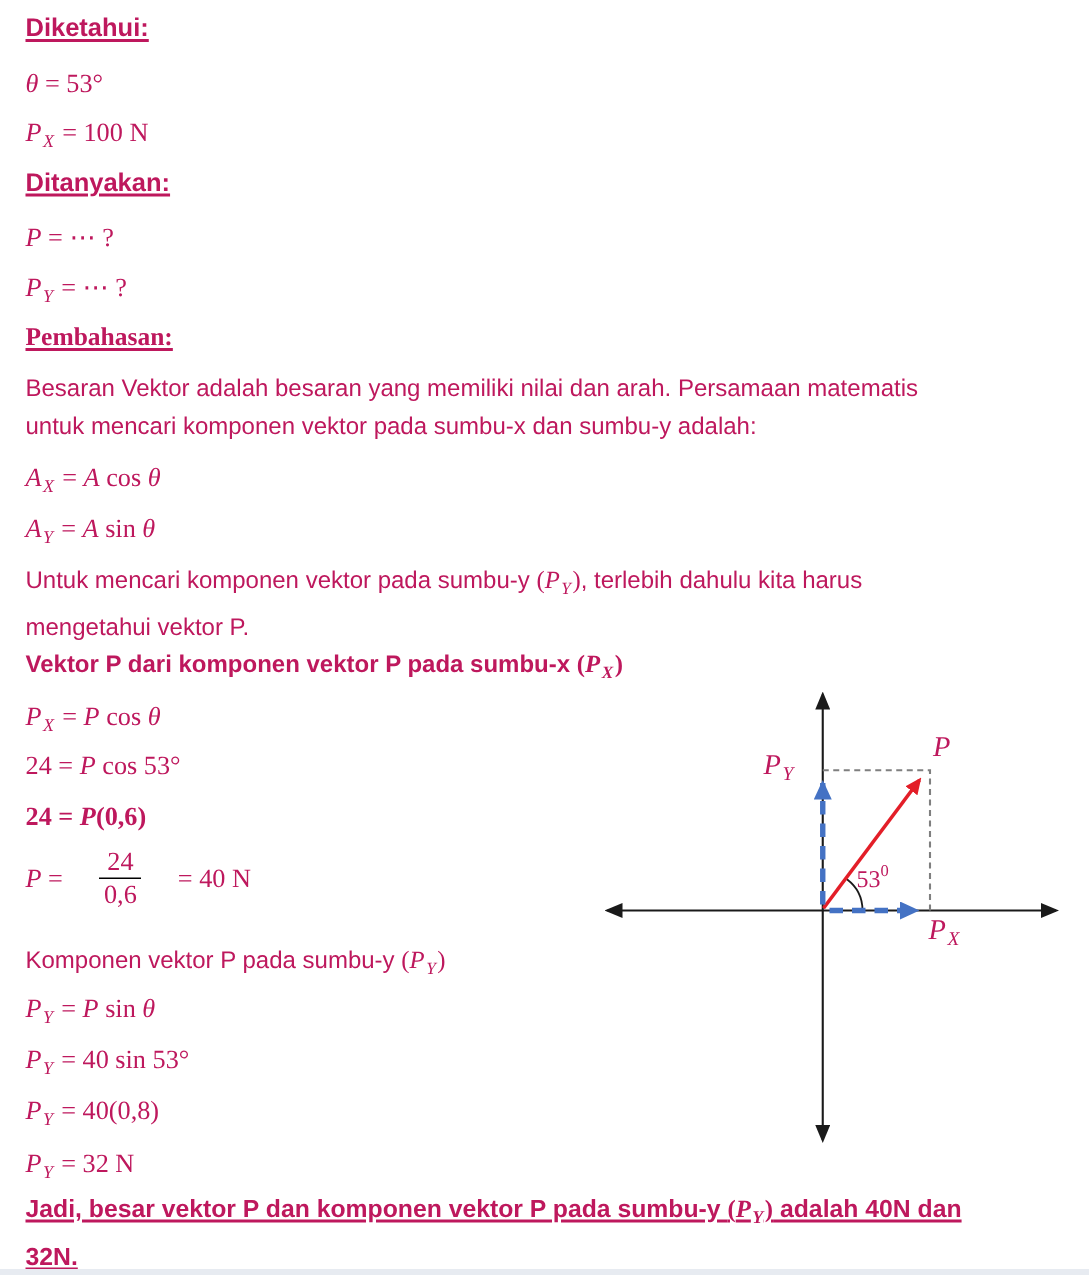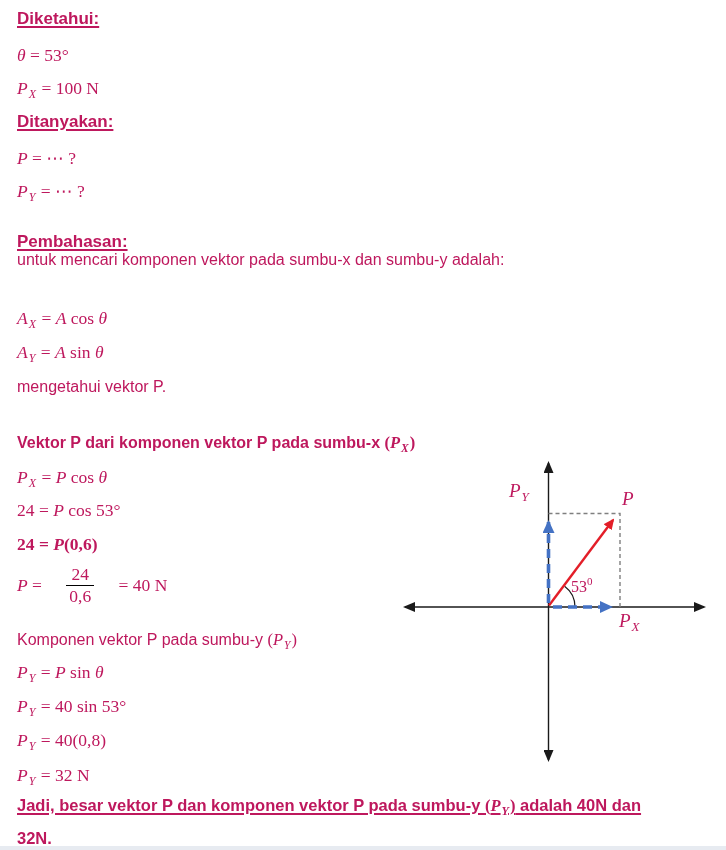--- a/index.html
+++ b/index.html
@@ -41,27 +41,29 @@
 
 <div class="page" style="--axis: #1a1a1a; --vector: #e31e28; --component: #4472c4; --guide: #7f7f7f;">
 
   <div id="blocks">
       <div class="block heading" style="top: 9px;">Diketahui:</div>
       <div class="block math" style="top: 45px;"><span class="mv">θ</span><span class="mn"> = 53°</span></div>
       <div class="block math" style="top: 78px;"><span class="mv">P</span><span class="ms">X</span><span class="mn"> = 100 N</span></div>
       <div class="block heading" style="top: 112px;">Ditanyakan:</div>
       <div class="block math" style="top: 148px;"><span class="mv">P</span><span class="mn"> = ⋯ ?</span></div>
       <div class="block math" style="top: 181px;"><span class="mv">P</span><span class="ms">Y</span><span class="mn"> = ⋯ ?</span></div>
-      <div class="block heading" style="top: 232px;">Pembahasan:</div>
+      <div class="block heading" style="top: 215px; font-family: Liberation Serif, serif;">Pembahasan:</div>
       <div class="block para" style="top: 247px;">
+        <div class="line"><span class="mt">Besaran Vektor adalah besaran yang memiliki nilai dan arah. Persamaan matematis</span></div>
         <div class="line"><span class="mt">untuk mencari komponen vektor pada sumbu-x dan sumbu-y adalah:</span></div>
       </div>
       <div class="block math" style="top: 308px;"><span class="mv">A</span><span class="ms">X</span><span class="mn"> = </span><span class="mv">A</span><span class="mn"> cos </span><span class="mv">θ</span></div>
       <div class="block math" style="top: 342px;"><span class="mv">A</span><span class="ms">Y</span><span class="mn"> = </span><span class="mv">A</span><span class="mn"> sin </span><span class="mv">θ</span></div>
       <div class="block para" style="top: 374px;">
+        <div class="line"><span class="mt">Untuk mencari komponen vektor pada sumbu-y </span><span class="mn">(</span><span class="mv">P</span><span class="ms">Y</span><span class="mn">)</span><span class="mt">, terlebih dahulu kita harus</span></div>
         <div class="line"><span class="mt">mengetahui vektor P.</span></div>
       </div>
       <div class="block para" style="top: 430px; font-weight: bold;">
         <div class="line"><span class="mt">Vektor P dari komponen vektor P pada sumbu-x </span><span class="mn">(</span><span class="mv">P</span><span class="ms">X</span><span class="mn">)</span></div>
       </div>
       <div class="block math" style="top: 467px;"><span class="mv">P</span><span class="ms">X</span><span class="mn"> = </span><span class="mv">P</span><span class="mn"> cos </span><span class="mv">θ</span></div>
       <div class="block math" style="top: 500px;"><span class="mn">24 = </span><span class="mv">P</span><span class="mn"> cos 53°</span></div>
       <div class="block math" style="top: 534px; font-weight: bold;"><span class="mn">24 = </span><span class="mv">P</span><span class="mn">(0,6)</span></div>
       <div class="block math math-frac" style="top: 562px;"><span class="mv">P</span><span class="mn"> = </span><span class="frac"><span class="num" style="display: block;">24</span><span class="den" style="display: block;">0,6</span></span><span class="mn"> = 40 N</span></div>
       <div class="block para" style="top: 627px;">
@@ -92,19 +94,19 @@
       </defs>
       <line class="axis" x1="10" y1="157" x2="309" y2="157" marker-start="url(#ab)" marker-end="url(#ab)"></line>
       <line class="axis" x1="153.5" y1="310" x2="153.5" y2="13" marker-start="url(#ab)" marker-end="url(#ab)"></line>
       <polyline class="guide" points="153.5,63.5 225,63.5 225,157"></polyline>
       <path class="arc" d="M 180 157 A 26 26 0 0 0 169.6 136.2"></path>
       <line class="vec" x1="154" y1="155.5" x2="218" y2="70" marker-end="url(#ar)"></line>
       <line class="comp" x1="153.5" y1="153" x2="153.5" y2="72" marker-end="url(#abl)"></line>
       <line class="comp" x1="158" y1="157" x2="216" y2="157" marker-end="url(#abl)"></line>
     </svg>
     <div class="dlabel" style="left:622px;top:488px;"><span class="mv">P</span></div>
-    <div class="dlabel" style="left:509px;top:480px;"><span class="mv">P</span><span class="ms">Y</span></div>
+    <div class="dlabel" style="left:509px;top:500px;"><span class="mv">P</span><span class="ms">Y</span></div>
     <div class="dlabel" style="left:619px;top:610px;"><span class="mv">P</span><span class="ms">X</span></div>
     <div class="dlabel dlabel-angle" style="left:571px;top:575px;"><span class="mn">53</span><span class="msup">0</span></div>
   </div>
 
   <div class="bottom-strip" style="background: rgb(231, 235, 241);"></div>
 </div>
 
 </body></html>

